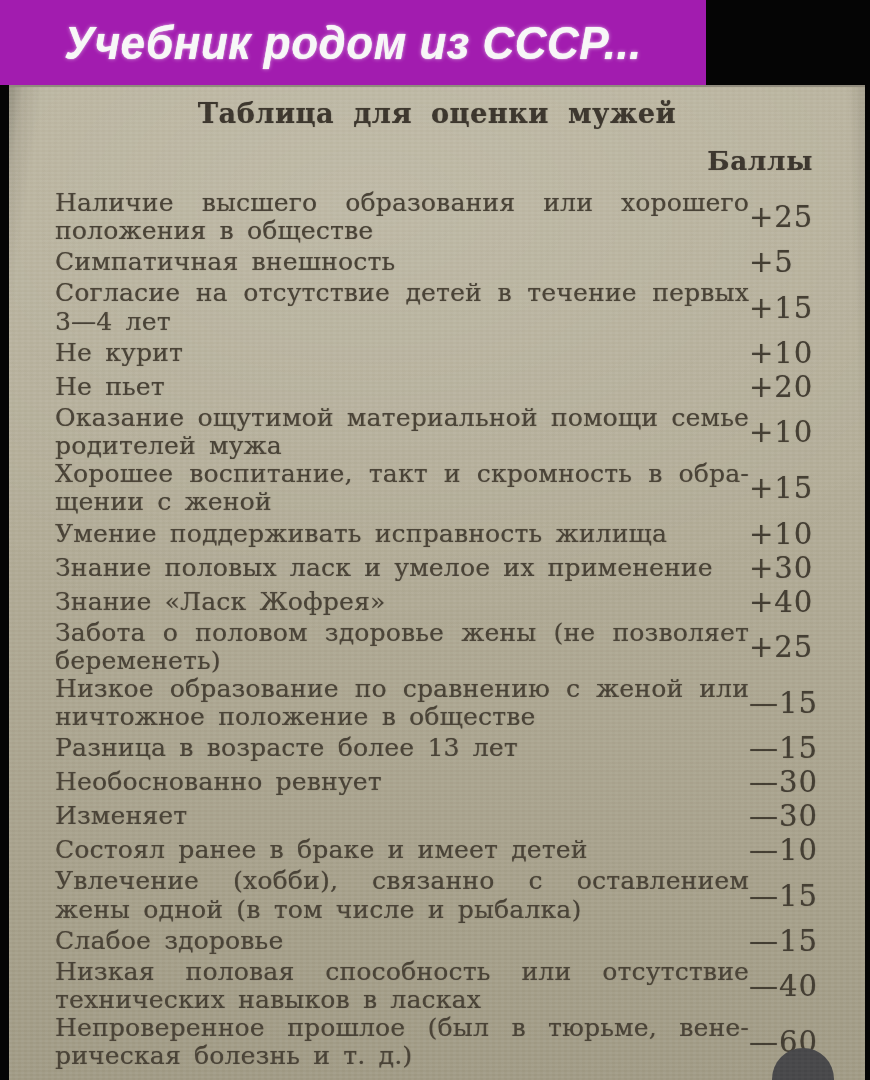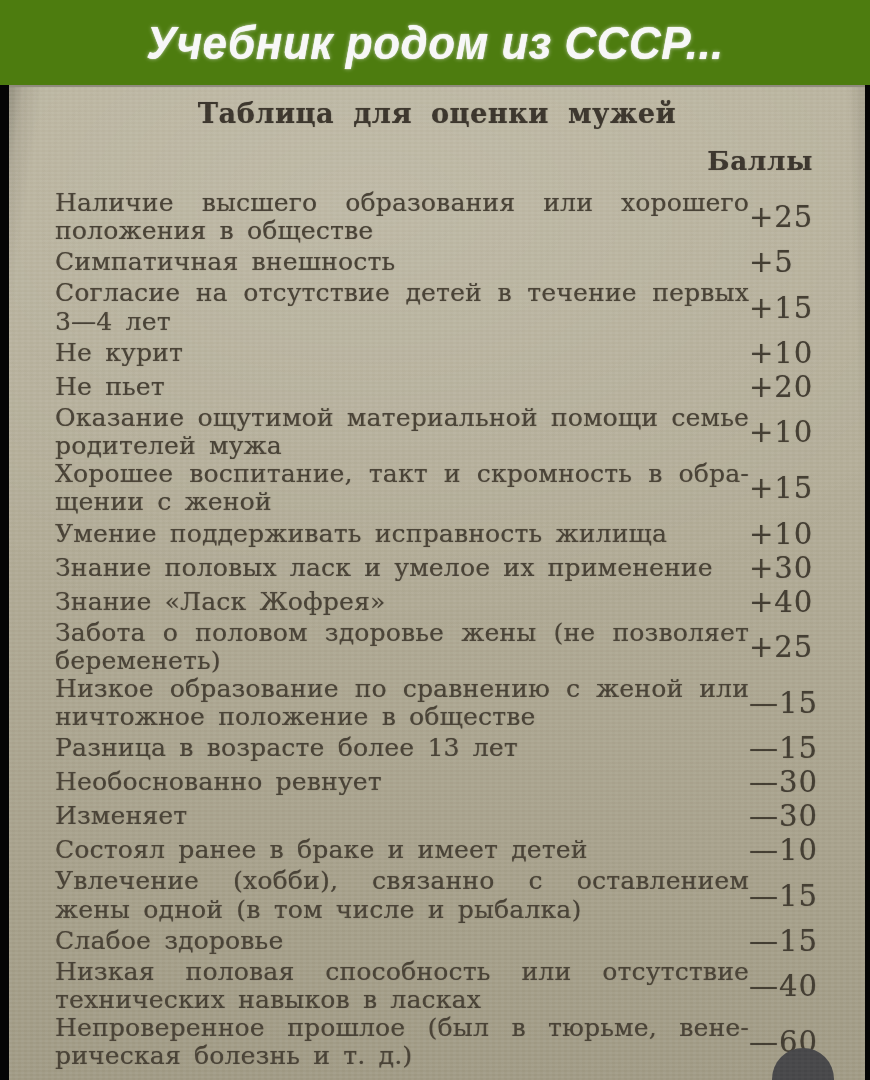--- a/index.html
+++ b/index.html
@@ -4,22 +4,22 @@
 <style>
   html,body{margin:0;padding:0;}
   body{
     width:870px;height:1080px;position:relative;overflow:hidden;
     background:#050505;
     font-family:"DejaVu Serif","Liberation Serif",serif;
   }
 
   
   .banner{
-    position:absolute;top:0;left:0;width:870px;height:85px;
-    background:#4d7c0f;
+    position:absolute;top:0;left:0;width:706px;height:85px;
+    background:#a21caf;
     display:flex;align-items:center;justify-content:center;
   }
   .banner-title{
     color:#f7f7f7;
     font-family:"Liberation Sans","DejaVu Sans",sans-serif;
     font-weight:bold;font-style:italic;
     font-size:44px;letter-spacing:0.5px;
     text-shadow:0 0 4px rgba(255,255,255,0.55), 0 0 1px rgba(255,255,255,0.9);
     transform:scaleY(1.05);
   }

